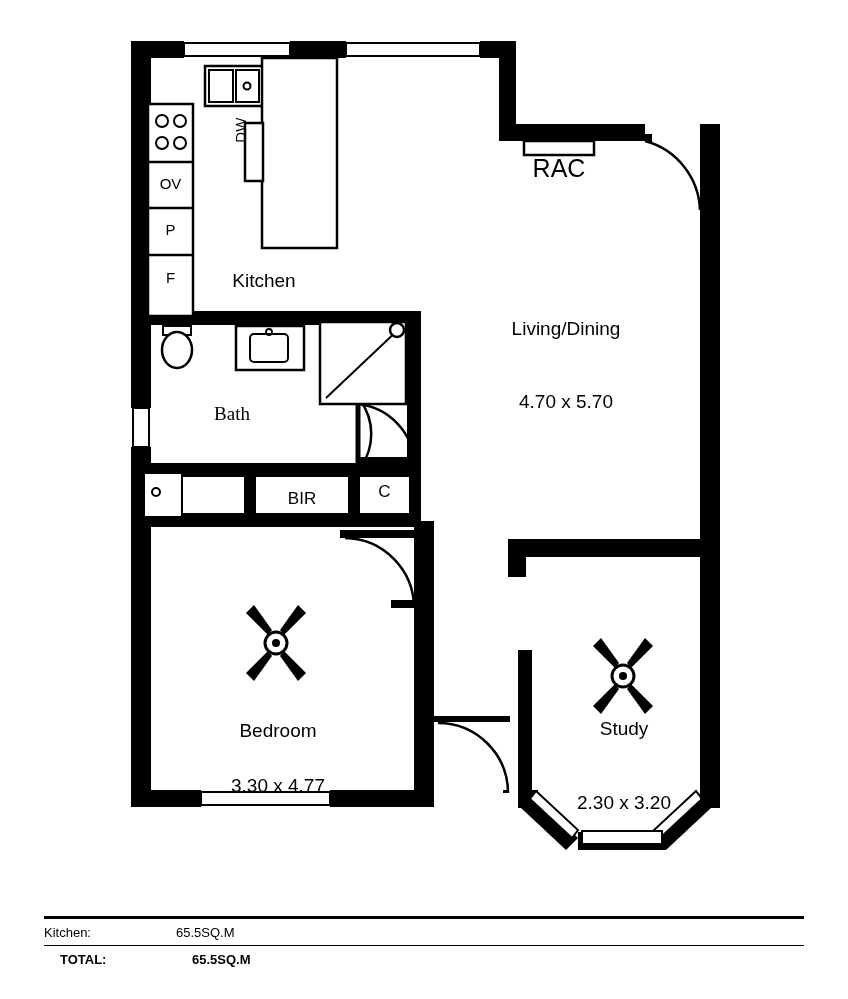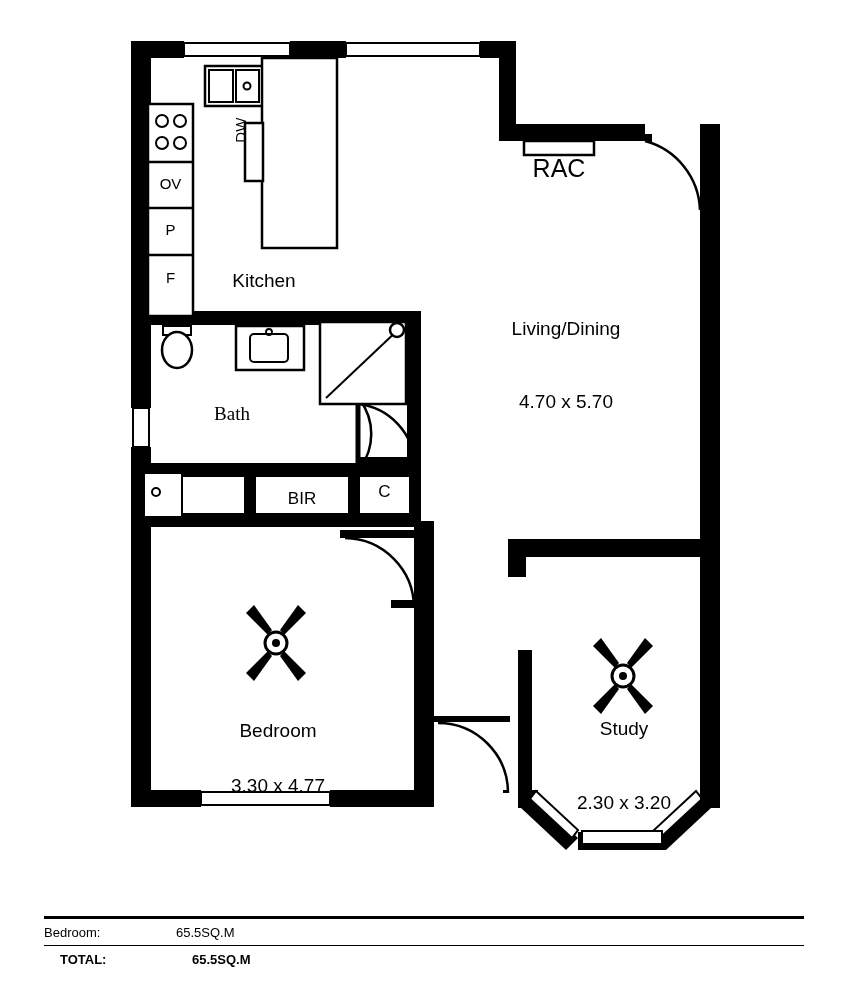--- a/index.html
+++ b/index.html
@@ -206,21 +206,21 @@
 <div class="lbl tag-lbl" style="left:148px;top:175px;width:45px;">OV</div>
 <div class="lbl tag-lbl" style="left:148px;top:221px;width:45px;">P</div>
 <div class="lbl tag-lbl" style="left:148px;top:269px;width:45px;">F</div>
 
 <div class="lbl tag-lbl" style="left:256px;top:489px;width:92px;font-size:17px;">BIR</div>
 <div class="lbl tag-lbl" style="left:360px;top:482px;width:49px;font-size:17px;">C</div>
 
 <div class="summary">
   <div class="rule"></div>
   <div class="srow">
-    <div class="c1">Bedroom:</div>
+    <div class="c1">Kitchen:</div>
     <div class="c2">65.5SQ.M</div>
   </div>
   <div class="divider"></div>
   <div class="srow total">
     <div class="c1">TOTAL:</div>
     <div class="c2">65.5SQ.M</div>
   </div>
 </div>
 
 </body></html>

